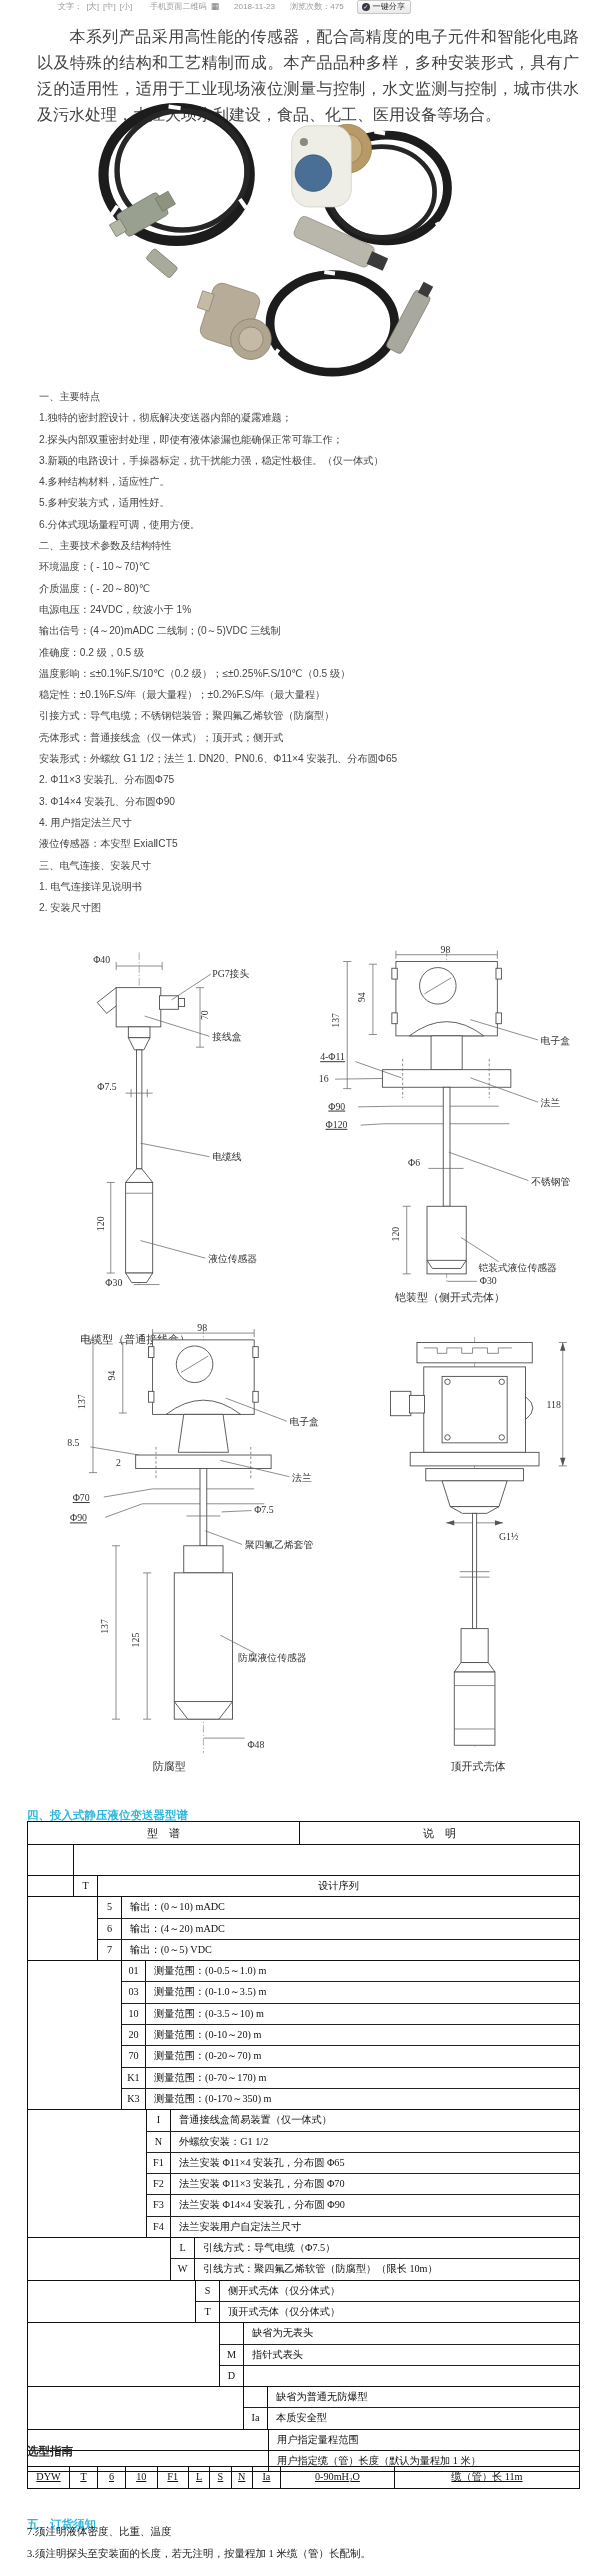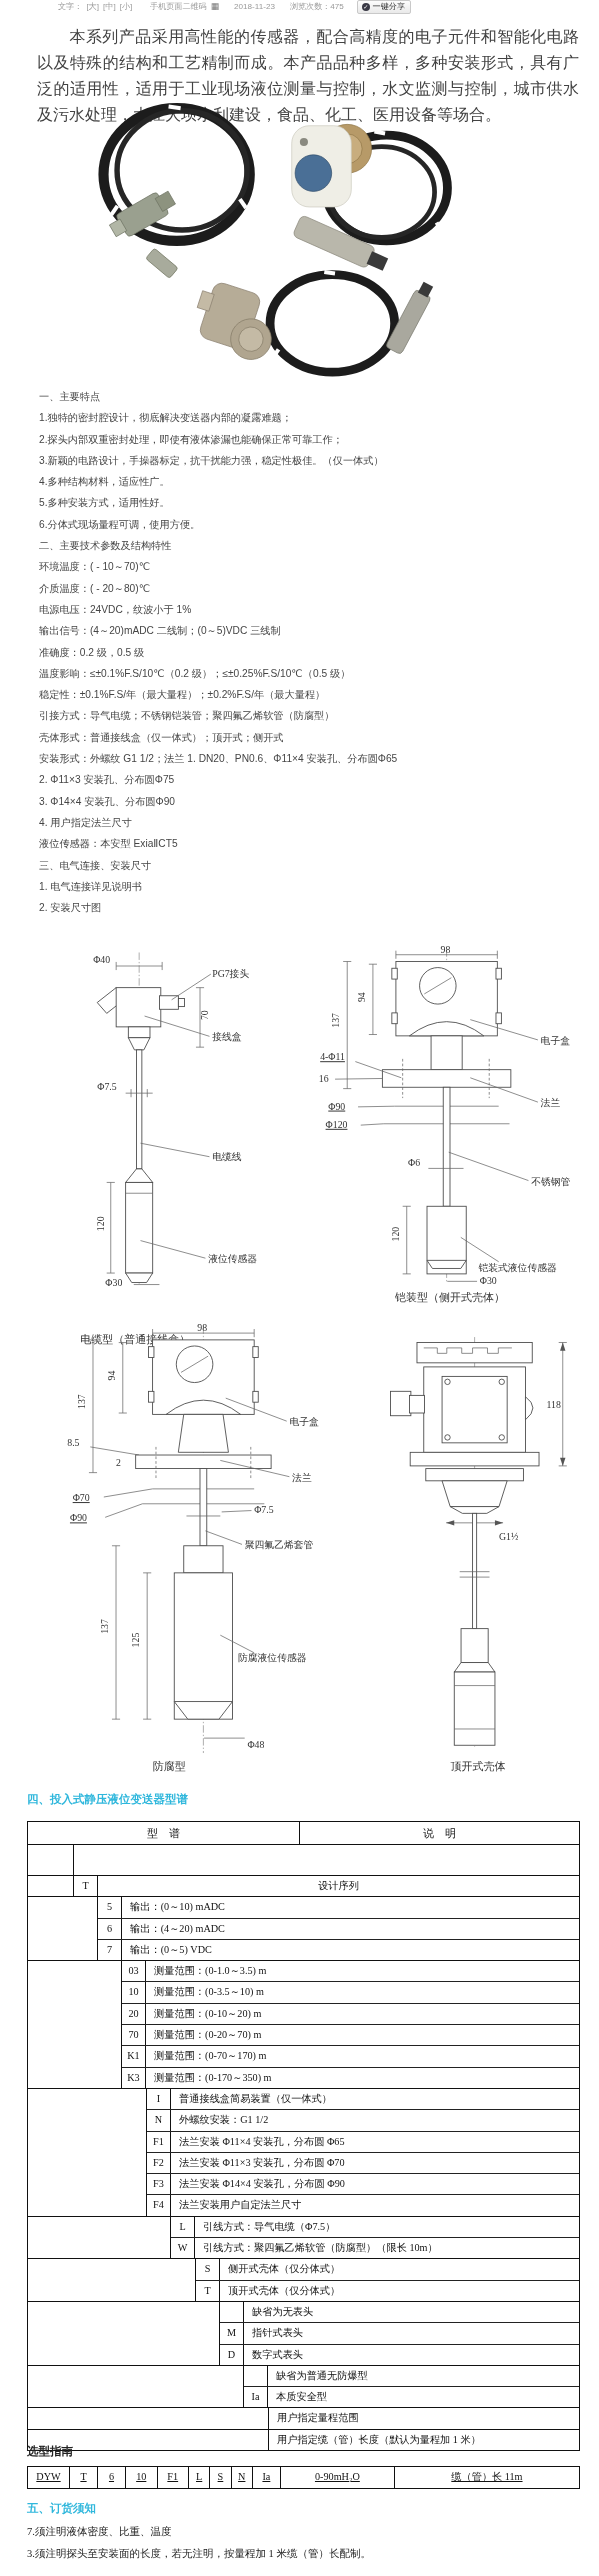--- a/index.html
+++ b/index.html
@@ -21,21 +21,21 @@
   
   .textblock{top:386px;left:39px;width:542px;font-size:10.2px;line-height:21.3px;color:#454545;}
   
   .cap{font-family:"Liberation Serif","DejaVu Serif",serif;font-size:11px;color:#333;text-align:center;}
   
   svg text{font-family:"Liberation Serif","DejaVu Serif",serif;font-size:14.5px;fill:#333;}
   .ln{stroke:#666;fill:none;stroke-width:1.1;}
   .cl{stroke:#888;fill:none;stroke-width:1;stroke-dasharray:11 3 2 3;}
   .pt{stroke:#4a4a4a;fill:#fff;stroke-width:1.3;}
   
-  .h-accent{font-size:11.5px;font-weight:bold;color:#2fb7dc;}
+  .h-accent{font-size:11.5px;font-weight:bold;color:#2fb7dc;margin-top:16px;}
   .h-black{font-size:11.5px;font-weight:bold;color:#222;}
   
   .mtable{top:1821px;left:27px;width:553px;border:1.4px solid #111;font-family:"Liberation Serif","DejaVu Serif",serif;color:#111;font-size:10.2px;box-sizing:border-box;}
   .mhead{display:flex;height:22px;line-height:22px;text-align:center;font-size:11px;}
   .mhead .hc1{width:271px;border-right:1.4px solid #111;}
   .mhead .hc2{flex:1;}
   .mgroup{display:flex;border-top:1.4px solid #111;}
   .mgroup .ind{border-right:1.4px solid #111;flex:none;}
   .g0 .ind{width:45px;} .g1 .ind{width:69px;} .g2 .ind{width:93px;} .g3 .ind{width:118px;}
   .g4 .ind{width:142px;} .g5 .ind{width:167px;} .g6 .ind{width:191px;} .g7 .ind{width:215px;} .g8 .ind{width:240px;}
@@ -401,20 +401,24 @@
           <div class="code">7</div>
           <div class="desc">输出：(0～5) VDC</div>
         </div>
     </div>
   </div>
 
   <div class="mgroup g2">
     <div class="ind"></div>
     <div class="grows">
       <div class="grow">
+          <div class="code">01</div>
+          <div class="desc">测量范围：(0-0.5～1.0) m</div>
+        </div>
+      <div class="grow">
           <div class="code">03</div>
           <div class="desc">测量范围：(0-1.0～3.5) m</div>
         </div>
       <div class="grow">
           <div class="code">10</div>
           <div class="desc">测量范围：(0-3.5～10) m</div>
         </div>
       <div class="grow">
           <div class="code">20</div>
           <div class="desc">测量范围：(0-10～20) m</div>
@@ -498,21 +502,20 @@
       <div class="grow">
           <div class="code"></div>
           <div class="desc">缺省为无表头</div>
         </div>
       <div class="grow">
           <div class="code">M</div>
           <div class="desc">指针式表头</div>
         </div>
       <div class="grow">
           <div class="code">D</div>
-          <div class="desc">数字式表头</div>
         </div>
     </div>
   </div>
 
   <div class="mgroup g7">
     <div class="ind"></div>
     <div class="grows">
       <div class="grow">
           <div class="code"></div>
           <div class="desc">缺省为普通无防爆型</div>

